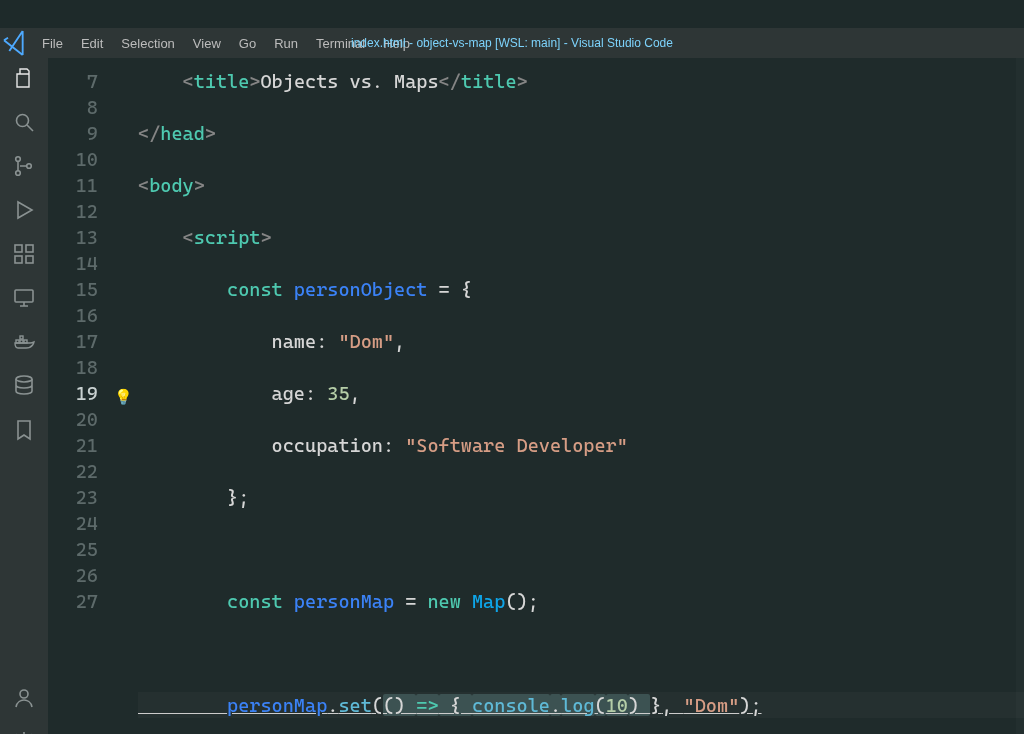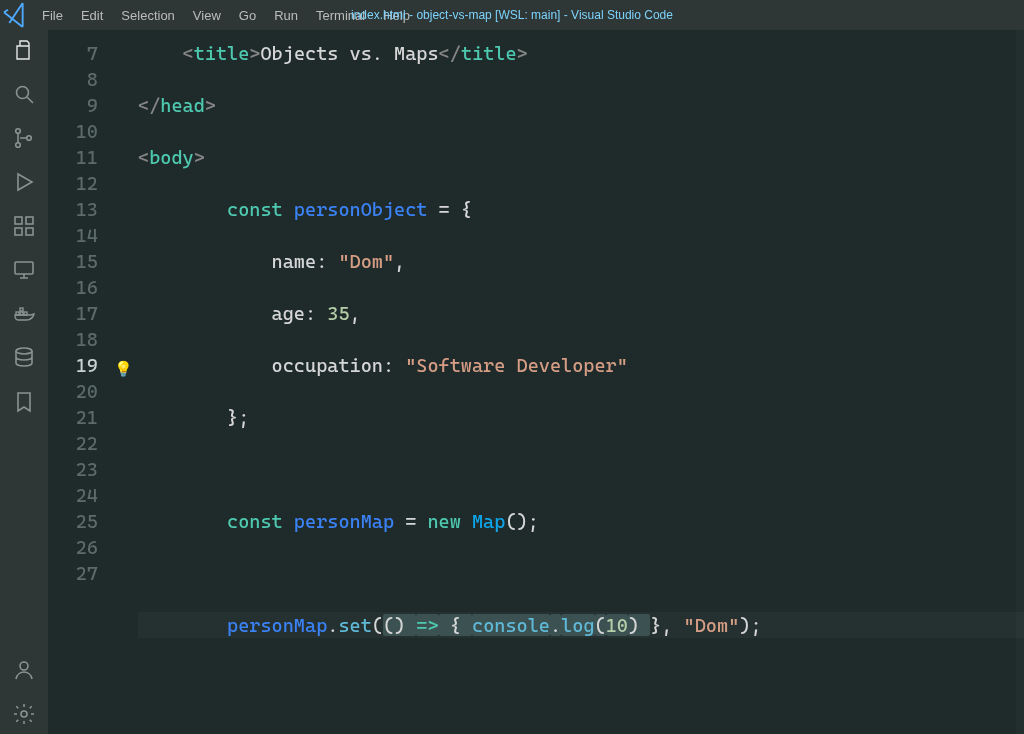--- a/index.html
+++ b/index.html
@@ -16,20 +16,21 @@
   
   .titlebar {
     height: 30px;
     background: #2e3636;
     display: flex;
     align-items: center;
     font-size: 13px;
     color: #bcbcbc;
     user-select: none;
     position: relative;
+    margin-top: 28px;
   }
   .titlebar .vs-logo {
     width: 32px;
     display: flex;
     align-items: center;
     justify-content: center;
   }
   .titlebar .menu {
     display: flex;
     gap: 2px;
@@ -154,20 +155,21 @@
     flex: 1;
     white-space: pre;
     min-width: 0;
   }
   .code-lines .row {
     height: 26px;
     display: block;
   }
   .code-lines .row.current {
     background: rgba(255,255,255,0.028);
+    text-decoration: underline;
   }
   .sel {
     background: #3c5252;
     border-radius: 2px;
   }
 
   
   .tk-tagbr { color: #858585; }      
   .tk-tag   { color: #4ec9b0; }      
   .tk-text  { color: #d6d6d6; }      
@@ -318,20 +320,21 @@
           <div class="ln">25</div>
           <div class="ln">26</div>
           <div class="ln">27</div>
         </div>
       <div class="glyph-margin" id="glyph-margin">
           <div class="lightbulb" style="top: 316px;">💡</div>
         </div>
       <div class="code-lines" id="code-lines"><span class="row"><span class="tk-punct">    </span><span class="tk-tagbr">&lt;</span><span class="tk-tag">title</span><span class="tk-tagbr">&gt;</span><span class="tk-text">Objects vs. Maps</span><span class="tk-tagbr">&lt;/</span><span class="tk-tag">title</span><span class="tk-tagbr">&gt;</span></span>
 <span class="row"><span class="tk-tagbr">&lt;/</span><span class="tk-tag">head</span><span class="tk-tagbr">&gt;</span></span>
 <span class="row"><span class="tk-tagbr">&lt;</span><span class="tk-tag">body</span><span class="tk-tagbr">&gt;</span></span>
+<span class="row"><span class="tk-punct">    </span><span class="tk-tagbr">&lt;</span><span class="tk-tag">script</span><span class="tk-tagbr">&gt;</span></span>
 <span class="row"><span class="tk-punct">        </span><span class="tk-kw">const </span><span class="tk-ident">personObject </span><span class="tk-punct">= </span><span class="tk-punct">{</span></span>
 <span class="row"><span class="tk-punct">            </span><span class="tk-prop">name</span><span class="tk-punct">: </span><span class="tk-str">"Dom"</span><span class="tk-punct">,</span></span>
 <span class="row"><span class="tk-punct">            </span><span class="tk-prop">age</span><span class="tk-punct">: </span><span class="tk-num">35</span><span class="tk-punct">,</span></span>
 <span class="row"><span class="tk-punct">            </span><span class="tk-prop">occupation</span><span class="tk-punct">: </span><span class="tk-str">"Software Developer"</span></span>
 <span class="row"><span class="tk-punct">        </span><span class="tk-punct">};</span></span>
 <span class="row"></span>
 <span class="row"><span class="tk-punct">        </span><span class="tk-kw">const </span><span class="tk-ident">personMap </span><span class="tk-punct">= </span><span class="tk-kw">new </span><span class="tk-type">Map</span><span class="tk-punct">();</span></span>
 <span class="row"></span>
 <span class="row current"><span class="tk-punct">        </span><span class="tk-ident">personMap</span><span class="tk-punct">.</span><span class="tk-func">set</span><span class="tk-punct">(</span><span class="tk-punct sel">() </span><span class="tk-arrow sel">=&gt;</span><span class="tk-punct sel"> { </span><span class="tk-obj sel">console</span><span class="tk-punct sel">.</span><span class="tk-func sel">log</span><span class="tk-punct sel">(</span><span class="tk-num sel">10</span><span class="tk-punct sel">) </span><span class="tk-punct">}</span><span class="tk-punct">, </span><span class="tk-str">"Dom"</span><span class="tk-punct">);</span></span>
 

